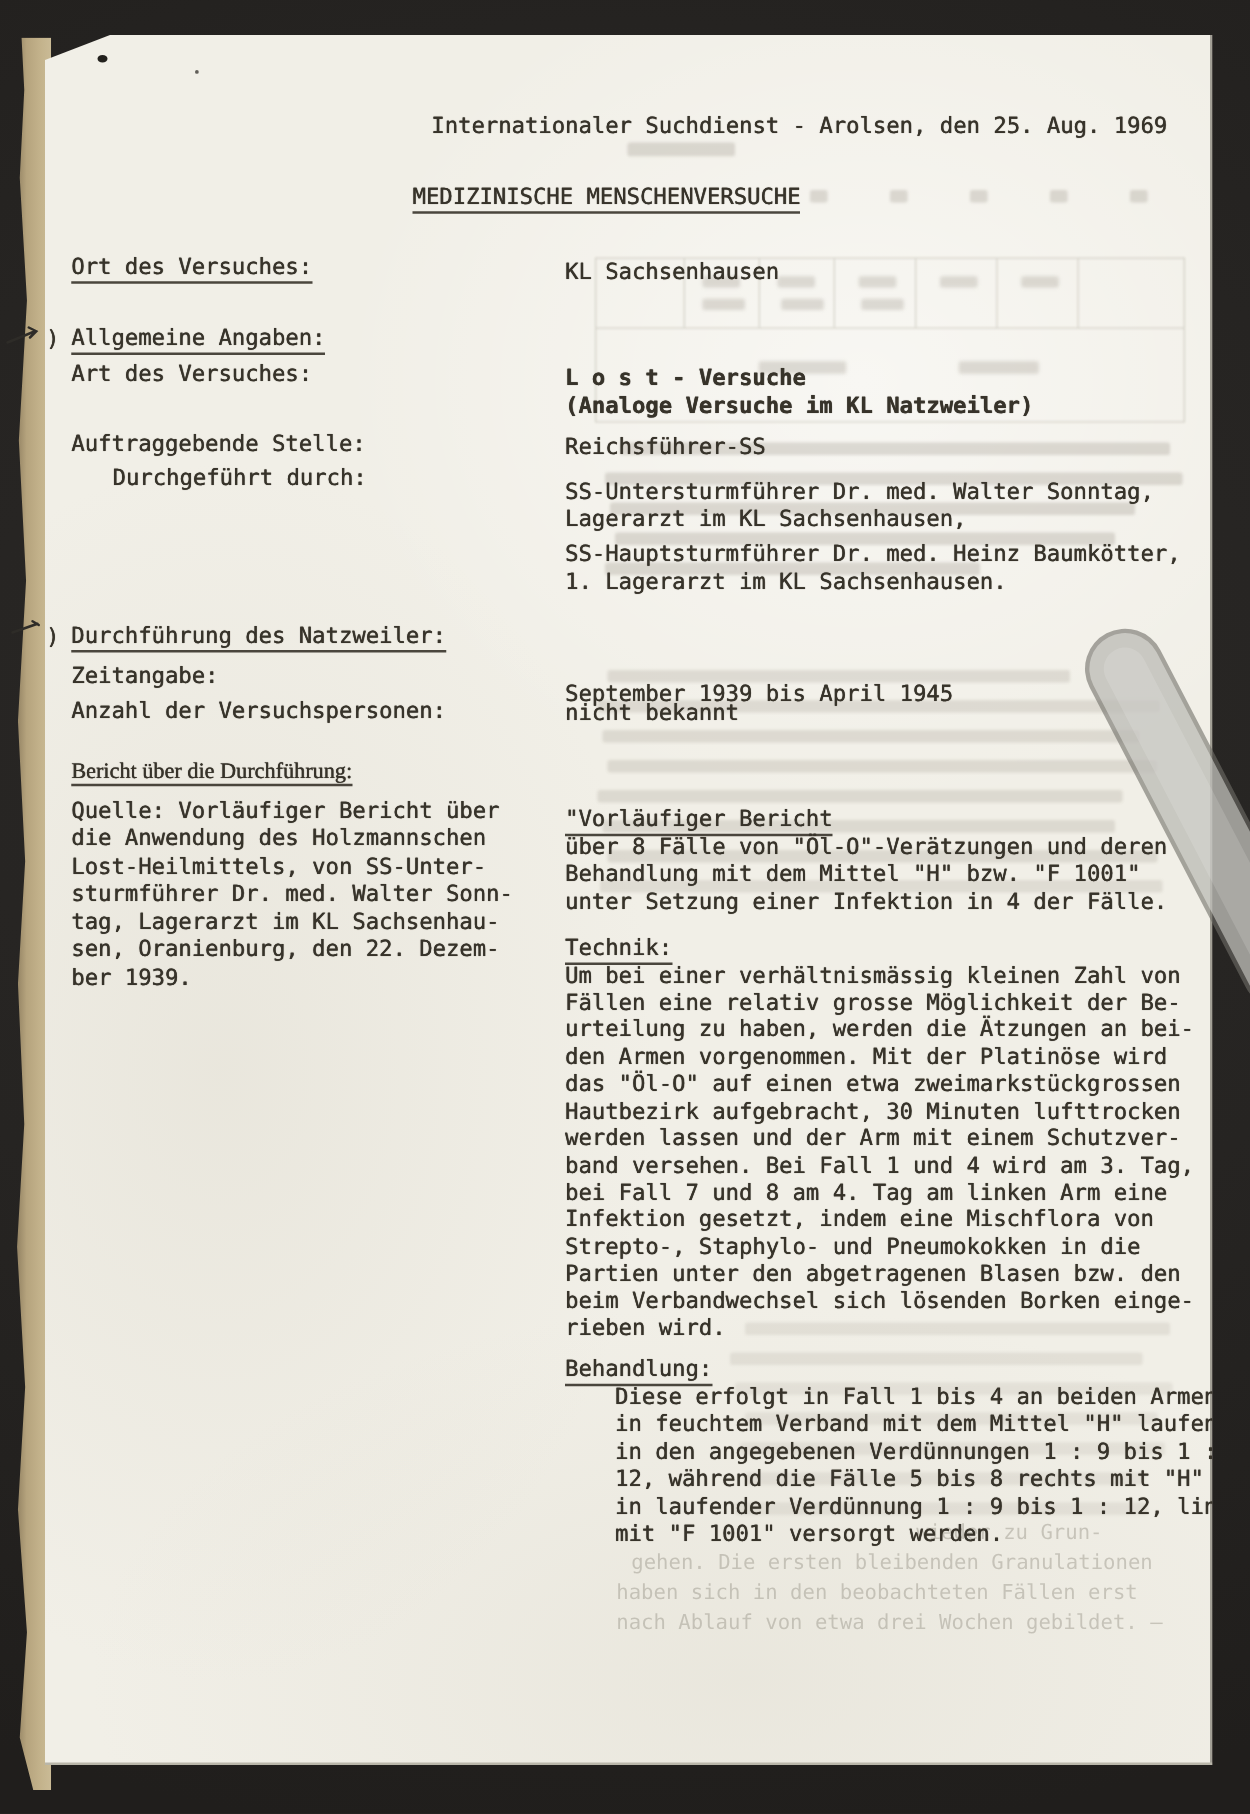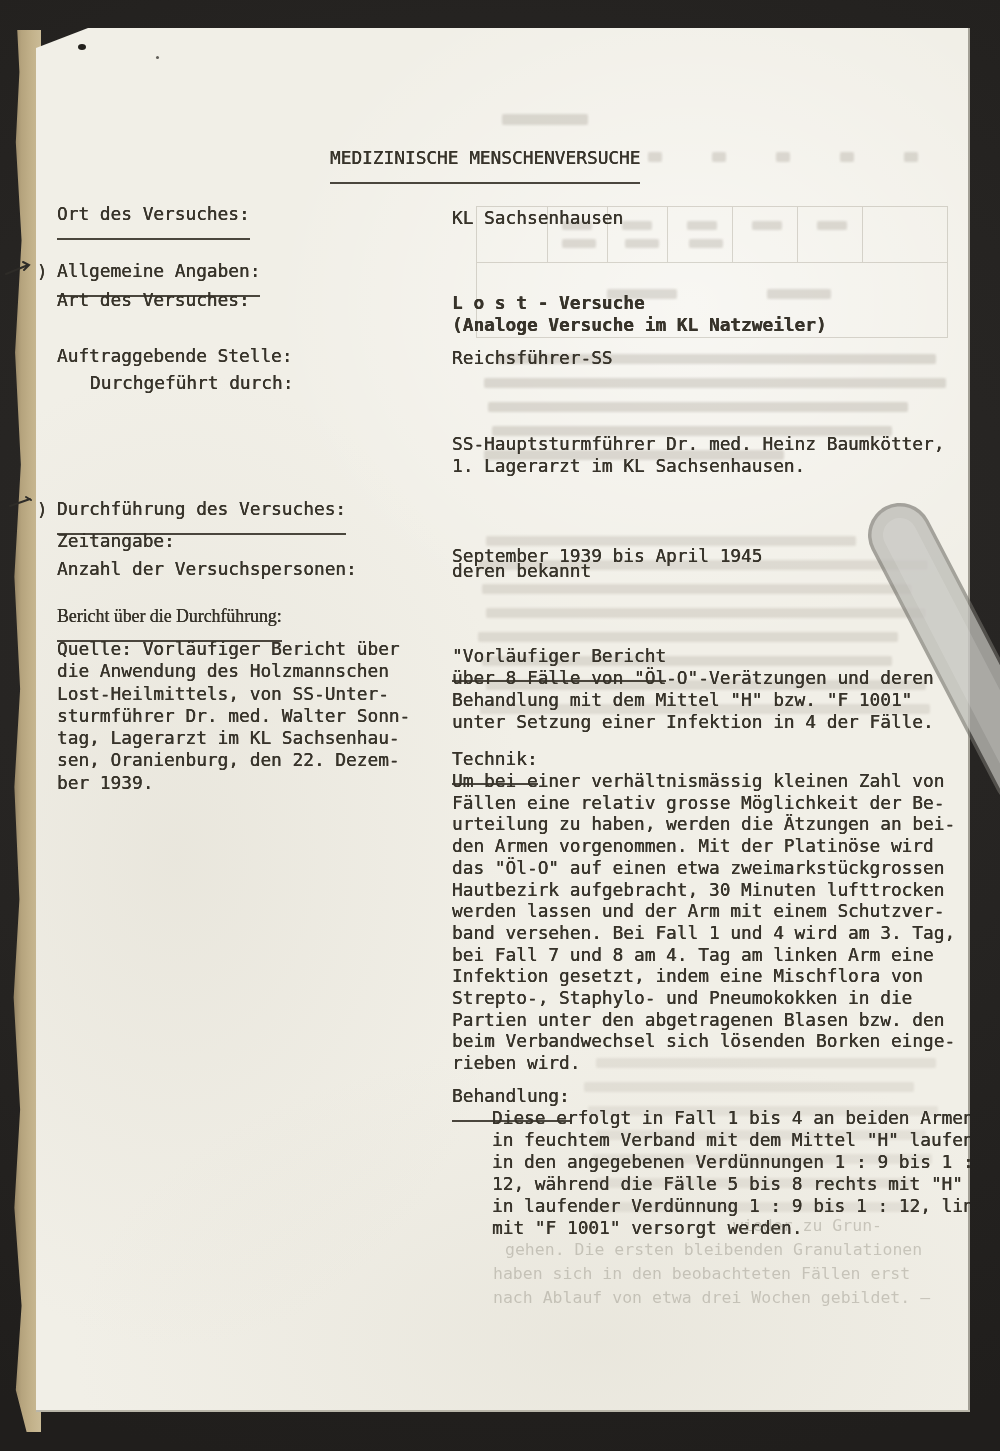--- a/index.html
+++ b/index.html
@@ -21,21 +21,21 @@
     background:
       radial-gradient(ellipse 600px 500px at 70% 20%, rgba(255,255,255,.5), transparent 70%),
       radial-gradient(ellipse 500px 700px at 15% 60%, rgba(210,205,190,.25), transparent 70%),
       radial-gradient(ellipse 700px 400px at 60% 95%, rgba(216,212,198,.3), transparent 75%),
       #f1efe7;
     clip-path:polygon(0 20px,52px 0,100% 0,100% 100%,0 100%);
     box-shadow:inset 0 -2px 0 #b9b6a9, inset -2px 0 0 #a3a096;
   }
   .t{position:absolute;font-size:17.8px;line-height:22px;color:#37332a;
      white-space:pre-wrap;text-shadow:0 0 .6px currentColor,.3px 0 0 rgba(55,51,42,.55);}
-  .u{border-bottom:2px solid rgba(55,51,42,.9);padding-bottom:14px;}
+  .u{border-bottom:2px solid rgba(55,51,42,.9);padding-bottom:1px;}
   .body-tight{line-height:21.7px;}
   
   .ghost{position:absolute;background:rgba(122,116,101,.22);filter:blur(1.2px);border-radius:2px;}
   .ghost-box{position:absolute;border:1px solid rgba(140,134,117,.30);filter:blur(.7px);}
   .ghost-text{position:absolute;font-size:16.5px;line-height:24px;color:#6e695c;opacity:.30;
               filter:blur(.5px);white-space:pre;}
   .speck{position:absolute;background:#23211d;border-radius:50%;}
   .penmark{position:absolute;}
   .overlay{position:absolute;left:0;top:0;pointer-events:none;}
 </style>
@@ -103,48 +103,51 @@
     <div class="ghost" style="left:560px;top:1102px;width:330px;height:10px;opacity:.5;"></div>
     <div class="ghost" style="left:556px;top:1126px;width:340px;height:10px;opacity:.5;"></div>
     <div class="ghost" style="left:560px;top:1150px;width:320px;height:10px;opacity:.5;"></div>
     <div class="ghost" style="left:552px;top:1174px;width:330px;height:10px;opacity:.5;"></div>
 
     <div class="ghost-text" style="left:697px;top:1186px;">wieder zu Grun-</div>
     <div class="ghost-text" style="left:469px;top:1210px;">gehen. Die ersten bleibenden Granulationen</div>
     <div class="ghost-text" style="left:457px;top:1234px;">haben sich in den beobachteten Fällen erst</div>
     <div class="ghost-text" style="left:457px;top:1258px;">nach Ablauf von etwa drei Wochen gebildet. —</div>
 
+    <div class="t" style="left:309px;top:62px;">Internationaler Suchdienst - Arolsen, den 25. Aug. 1969</div>
 
     <div class="t" style="left:294px;top:119px;"><span class="u">MEDIZINISCHE MENSCHENVERSUCHE</span></div>
 
     <div class="t" style="left:21px;top:175px;"><span class="u">Ort des Versuches:</span></div>
     <div class="t" style="left:416px;top:179px;">KL Sachsenhausen</div>
 
     <div class="t" style="left:-10px;top:233px;">.)</div>
     <div class="t" style="left:21px;top:232px;"><span class="u">Allgemeine Angaben:</span></div>
 
     <div class="t" style="left:21px;top:261px;">Art des Versuches:</div>
     <div class="t" style="left:416px;top:264px;font-weight:bold;">L o s t - Versuche
 (Analoge Versuche im KL Natzweiler)</div>
 
     <div class="t" style="left:21px;top:317px;">Auftraggebende Stelle:</div>
     <div class="t" style="left:416px;top:319px;">Reichsführer-SS</div>
 
     <div class="t" style="left:21px;top:344px;margin-left:33px;">Durchgeführt durch:</div>
+    <div class="t" style="left:416px;top:355px;">SS-Untersturmführer Dr. med. Walter Sonntag,
+Lagerarzt im KL Sachsenhausen,</div>
     <div class="t" style="left:416px;top:405px;">SS-Hauptsturmführer Dr. med. Heinz Baumkötter,
 1. Lagerarzt im KL Sachsenhausen.</div>
 
     <div class="t" style="left:-10px;top:471px;">.)</div>
-    <div class="t" style="left:21px;top:470px;"><span class="u">Durchführung des Versuches:</span></div>
+    <div class="t" style="left:21px;top:470px;"><span class="u">Durchführung des Natzweiler:</span></div>
 
     <div class="t" style="left:21px;top:502px;">Zeitangabe:</div>
     <div class="t" style="left:416px;top:501px;margin-top:16px;">September 1939 bis April 1945</div>
 
     <div class="t" style="left:21px;top:530px;">Anzahl der Versuchspersonen:</div>
-    <div class="t" style="left:416px;top:532px;">deren bekannt</div>
+    <div class="t" style="left:416px;top:532px;">nicht bekannt</div>
 
     <div class="t" style="left:21px;top:577px;font-family:Liberation Serif, serif;"><span class="u">Bericht über die Durchführung:</span></div>
     <div class="t" style="left:21px;top:610px;width:400px;line-height:22.3px;">Quelle: Vorläufiger Bericht über
 die Anwendung des Holzmannschen
 Lost-Heilmittels, von SS-Unter-
 sturmführer Dr. med. Walter Sonn-
 tag, Lagerarzt im KL Sachsenhau-
 sen, Oranienburg, den 22. Dezem-
 ber 1939.</div>
 

